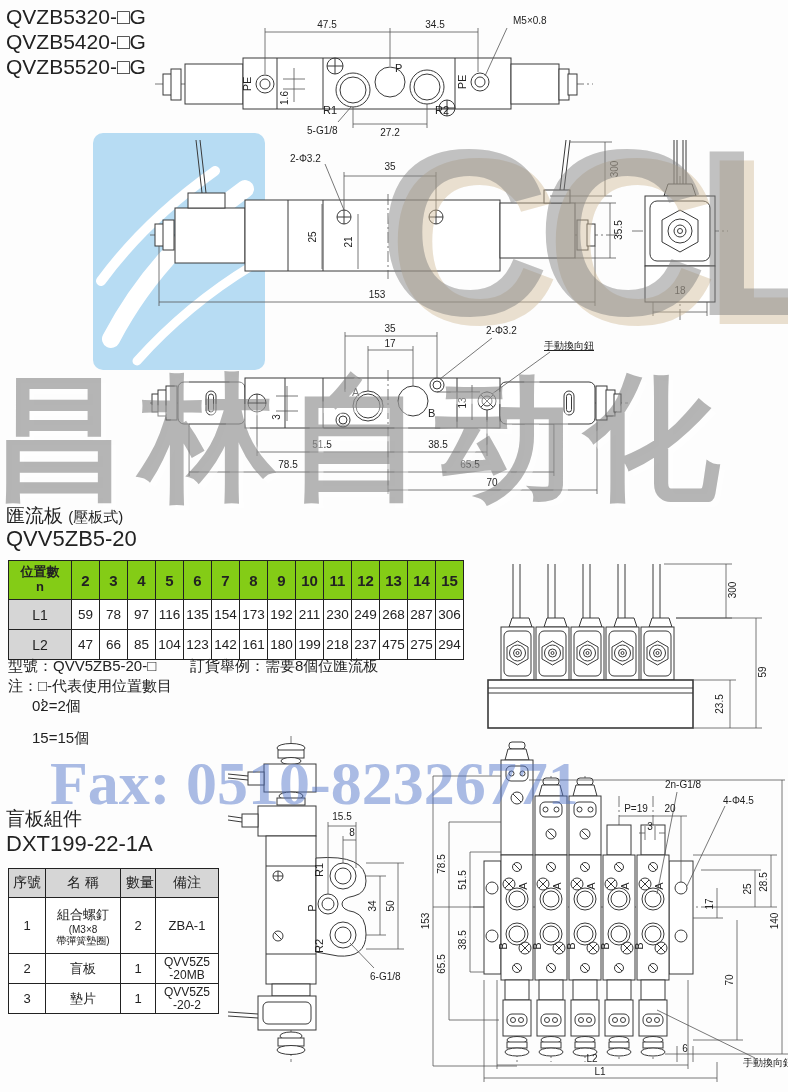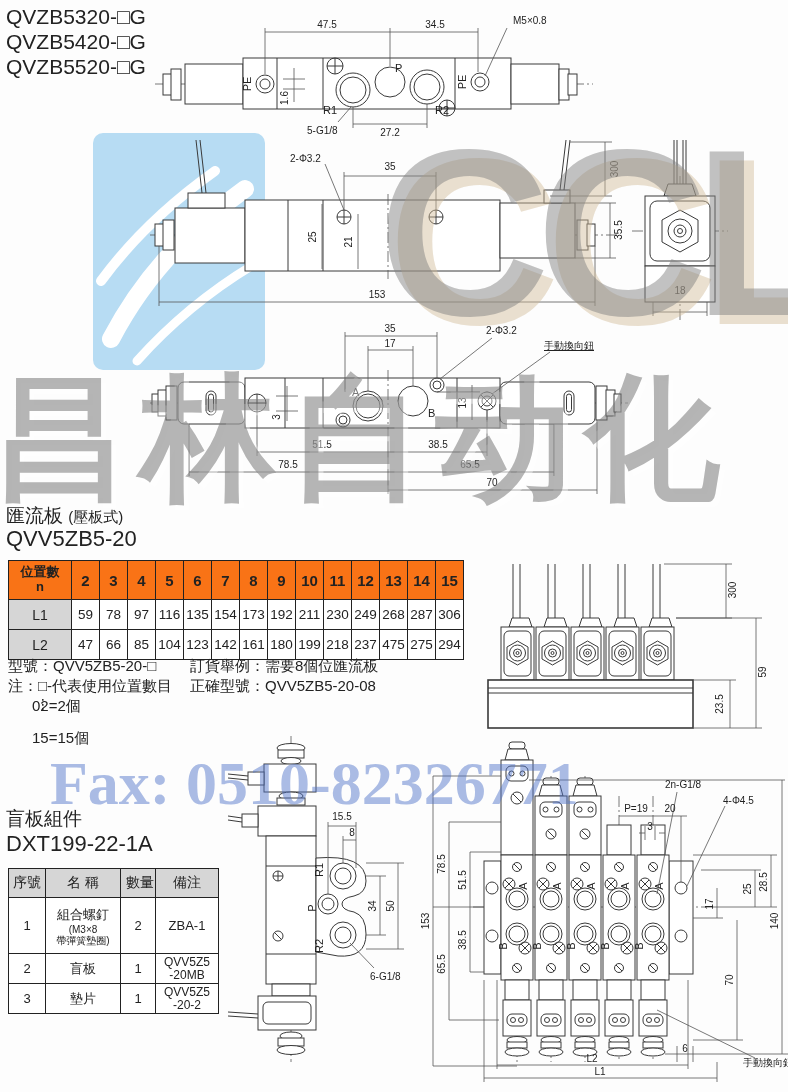--- a/index.html
+++ b/index.html
@@ -21,21 +21,21 @@
   .models{left:6px;top:4px;font-size:21px;line-height:25px;z-index:2;}
   .sec-title{font-size:19px;z-index:6;}
   .sec-title small{font-size:15px;}
   .sec-model{font-size:22px;z-index:6;}
   .notes{font-size:15px;line-height:20px;z-index:6;}
   .footer-co{left:452px;top:1050px;font-size:22px;font-weight:800;color:#000;z-index:7;letter-spacing:1px;margin-top:48px;}
   
   table{border-collapse:collapse;z-index:6;position:absolute;background:#fff;}
   .t1{left:8px;top:560px;}
   .t1 th,.t1 td{border:1.6px solid #222;text-align:center;padding:0;}
-  .t1 th{width:27px;height:38px;font-size:15px;background:#f97316;}
+  .t1 th{width:27px;height:38px;font-size:15px;background:#84cc16;}
   .t1 th.lab{width:62px;font-size:13px;font-weight:bold;}
   .t1 td{height:29px;font-size:13.5px;}
   .t1 td.lab{background:#d6d6d6;font-size:14px;}
   .pre{white-space:pre-line;line-height:1.15;}
   .t2{left:8px;top:868px;}
   .t2 th,.t2 td{border:1.6px solid #222;text-align:center;}
   .t2 th{height:26px;font-size:14px;background:#d6d6d6;font-weight:normal;}
   .t2 td{font-size:13px;}
   .t2 .c-no{width:34px;} .t2 .c-name{width:72px;} .t2 .c-qty{width:32px;text-align:right;} .t2 .c-note{width:60px;}
   .t2 .sub{font-size:10px;line-height:11px;}
@@ -339,21 +339,20 @@
 
   <div class="abs notes" style="left:8px;top:656px">
     <div>型號：QVV5ZB5-20-□</div>
     <div>注：□-代表使用位置數目</div>
     <div style="padding-left:24px">02=2個</div>
   </div>
   <div class="abs dots">⋮</div>
   <div class="abs notes" style="left:32px;top:728px">15=15個</div>
   <div class="abs notes" style="left:190px;top:656px">
     <div>訂貨舉例：需要8個位匯流板</div>
-    <div>正確型號：QVV5ZB5-20-08</div>
   </div>
 
   <svg class="draw" style="left:478px;top:552px" width="310" height="186" viewBox="0 0 310 186">
     <g>
 
       <g>
         <line class="ln" x1="35" y1="12" x2="35" y2="66"></line>
           <line class="ln" x1="42" y1="12" x2="42" y2="66"></line>
         <path class="lnf" d="M31,75 L34,66 L51,66 L54,75 Z"></path>
         <rect class="lnf" x="23" y="75" width="33" height="53"></rect>

